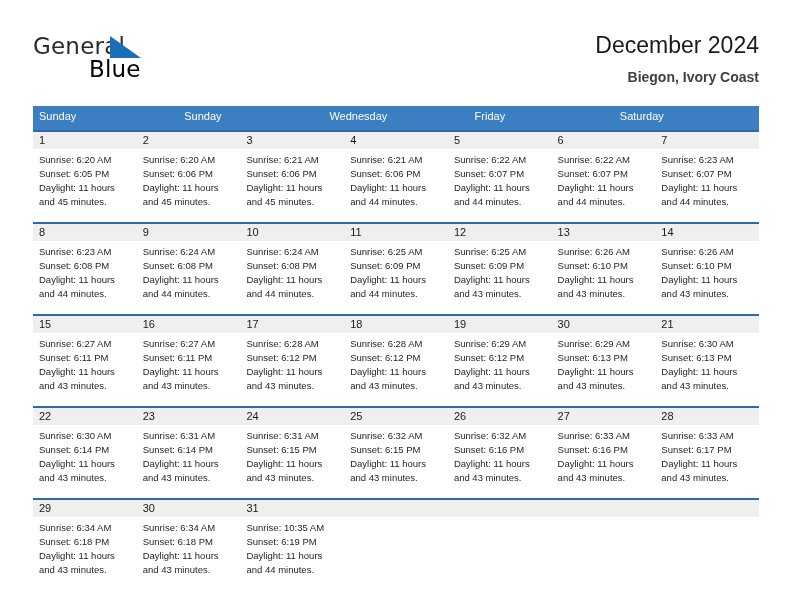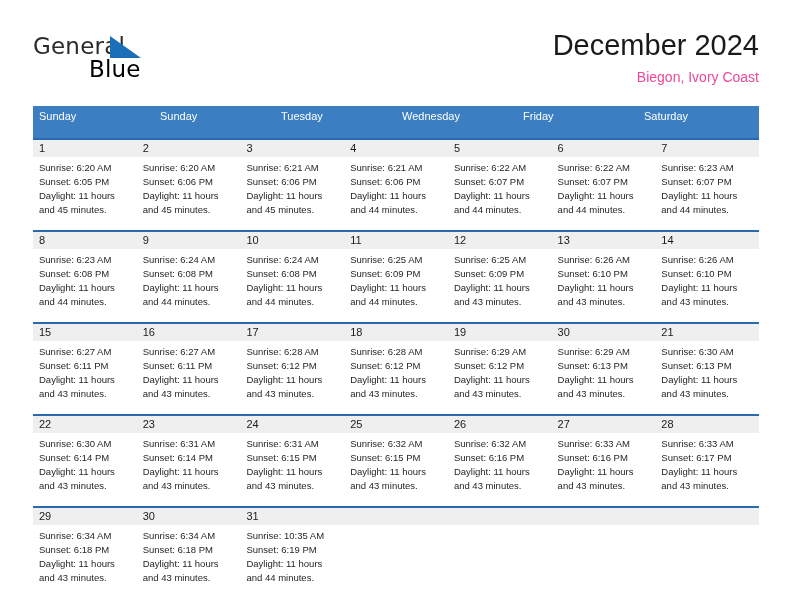--- a/index.html
+++ b/index.html
@@ -69,48 +69,48 @@
   }
   .brand-mark svg { display: block; }
 
   .title-block {
     position: absolute;
     right: 33px;
     top: 28px;
     text-align: right;
   }
   .cal-title {
-    font-size: 29px;
+    font-size: 23px;
     line-height: 34px;
     color: #1a1a1a;
     font-weight: 400;
     white-space: nowrap;
   }
   .cal-subtitle {
     margin-top: 7px;
     font-size: 14px;
     line-height: 17px;
-    color: #ec4899;
-    font-weight: 400;
+    color: #404040;
+    font-weight: 700;
     white-space: nowrap;
   }
 
   
   .calendar {
     position: absolute;
     left: 33px;
     top: 106px;
     width: 726px;
   }
 
   .weekday-row {
     display: flex;
     width: 726px;
     background: #3b7ec1;
-    height: 32px;
+    height: 24px;
   }
   .weekday {
     flex: 1 1 0;
     font-size: 11px;
     line-height: 20px;
     color: #ffffff;
     padding-left: 6px;
     box-sizing: border-box;
     white-space: nowrap;
     overflow: hidden;
@@ -184,21 +184,20 @@
       <div class="cal-subtitle">Biegon, Ivory Coast</div>
     </div>
 
   </div>
 
   <div class="calendar">
 
     <div class="weekday-row">
       <div class="weekday">Sunday</div>
       <div class="weekday">Sunday</div>
-      <div class="weekday">Tuesday</div>
       <div class="weekday">Wednesday</div>
       <div class="weekday">Friday</div>
       <div class="weekday">Saturday</div>
     </div>
 
     <div id="weeks-container">
         <div class="week-row">
           <div class="day-cell">
             <div class="day-number">1</div>
             <div class="day-info">

